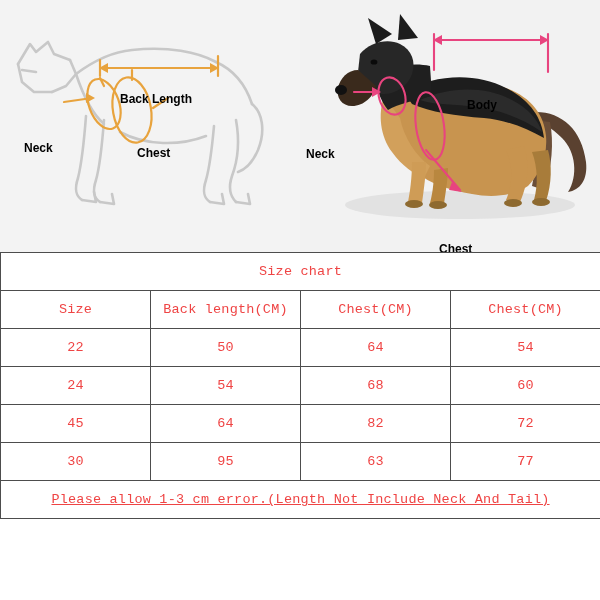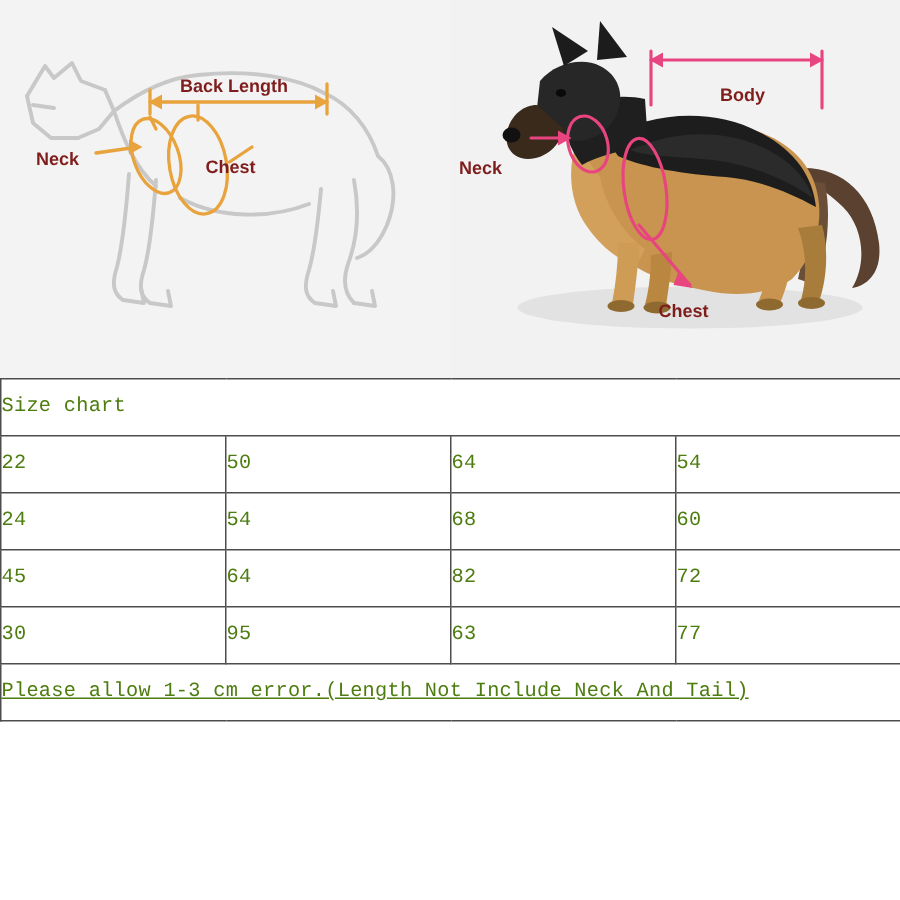--- a/index.html
+++ b/index.html
@@ -50,43 +50,45 @@
     height: 100%;
   }
 
   .label {
     position: absolute;
     font-family: "Liberation Sans", sans-serif;
     font-weight: bold;
     white-space: nowrap;
   }
   .label-dark {
-    color: #7f1d1d;
+    color: #000000;
     font-size: 12px;
+    margin-top: 42px;
   }
 
   
   .table-wrap {
     position: absolute;
     left: 0;
     top: 252px;
     width: 600px;
     height: 348px;
     box-sizing: border-box;
   }
   table.size-chart {
     width: 600px;
     border-collapse: collapse;
     table-layout: fixed;
     background: #ffffff;
   }
   table.size-chart td {
     border: 1px solid #4d4d4d;
+    text-align: center;
     font-family: "Liberation Mono", monospace;
-    color: #4d7c0f;
+    color: #ef4444;
     font-size: 13.5px;
     height: 37px;
     padding: 0;
     letter-spacing: 0.2px;
   }
   td.title-cell {
     height: 41px;
     font-size: 14.5px;
   }
   td.header-cell {
@@ -231,38 +233,44 @@
           <ellipse cx="130" cy="126" rx="14" ry="34" transform="rotate(-8 130 126)"></ellipse>
 
           <line x1="54" y1="92" x2="78" y2="92"></line>
           <path d="M72 87 L81 92 L72 97" fill="#e8447f" stroke="none"></path>
 
           <line x1="126" y1="150" x2="160" y2="190"></line>
           <path d="M152 182 L162 192 L149 190" fill="#e8447f" stroke="none"></path>
         </g>
       </svg>
 
-      <span class="label label-dark" style="left:180px; top:56px;text-align:right;">Body</span>
+      <span class="label label-dark" style="left:167px; top:56px;text-align:right;">Body</span>
       <span class="label label-dark" style="left:6px; top:105px;">Neck</span>
       <span class="label label-dark" style="left:139px; top:200px;">Chest</span>
     </div>
   </div>
 
   <div class="table-wrap">
     <table class="size-chart">
       <colgroup>
         <col class="col-size">
           <col class="col-b">
           <col class="col-c">
           <col class="col-d">
       </colgroup>
       <tbody>
         <tr>
           <td class="title-cell" colspan="4">Size chart</td>
         </tr>
+        <tr>
+          <td class="header-cell">Size</td>
+          <td class="header-cell">Back length(CM)</td>
+          <td class="header-cell">Chest(CM)</td>
+          <td class="header-cell">Chest(CM)</td>
+        </tr>
 
         <tr>
           <td>22</td>
           <td>50</td>
           <td>64</td>
           <td>54</td>
         </tr>
         <tr>
           <td>24</td>
           <td>54</td>

